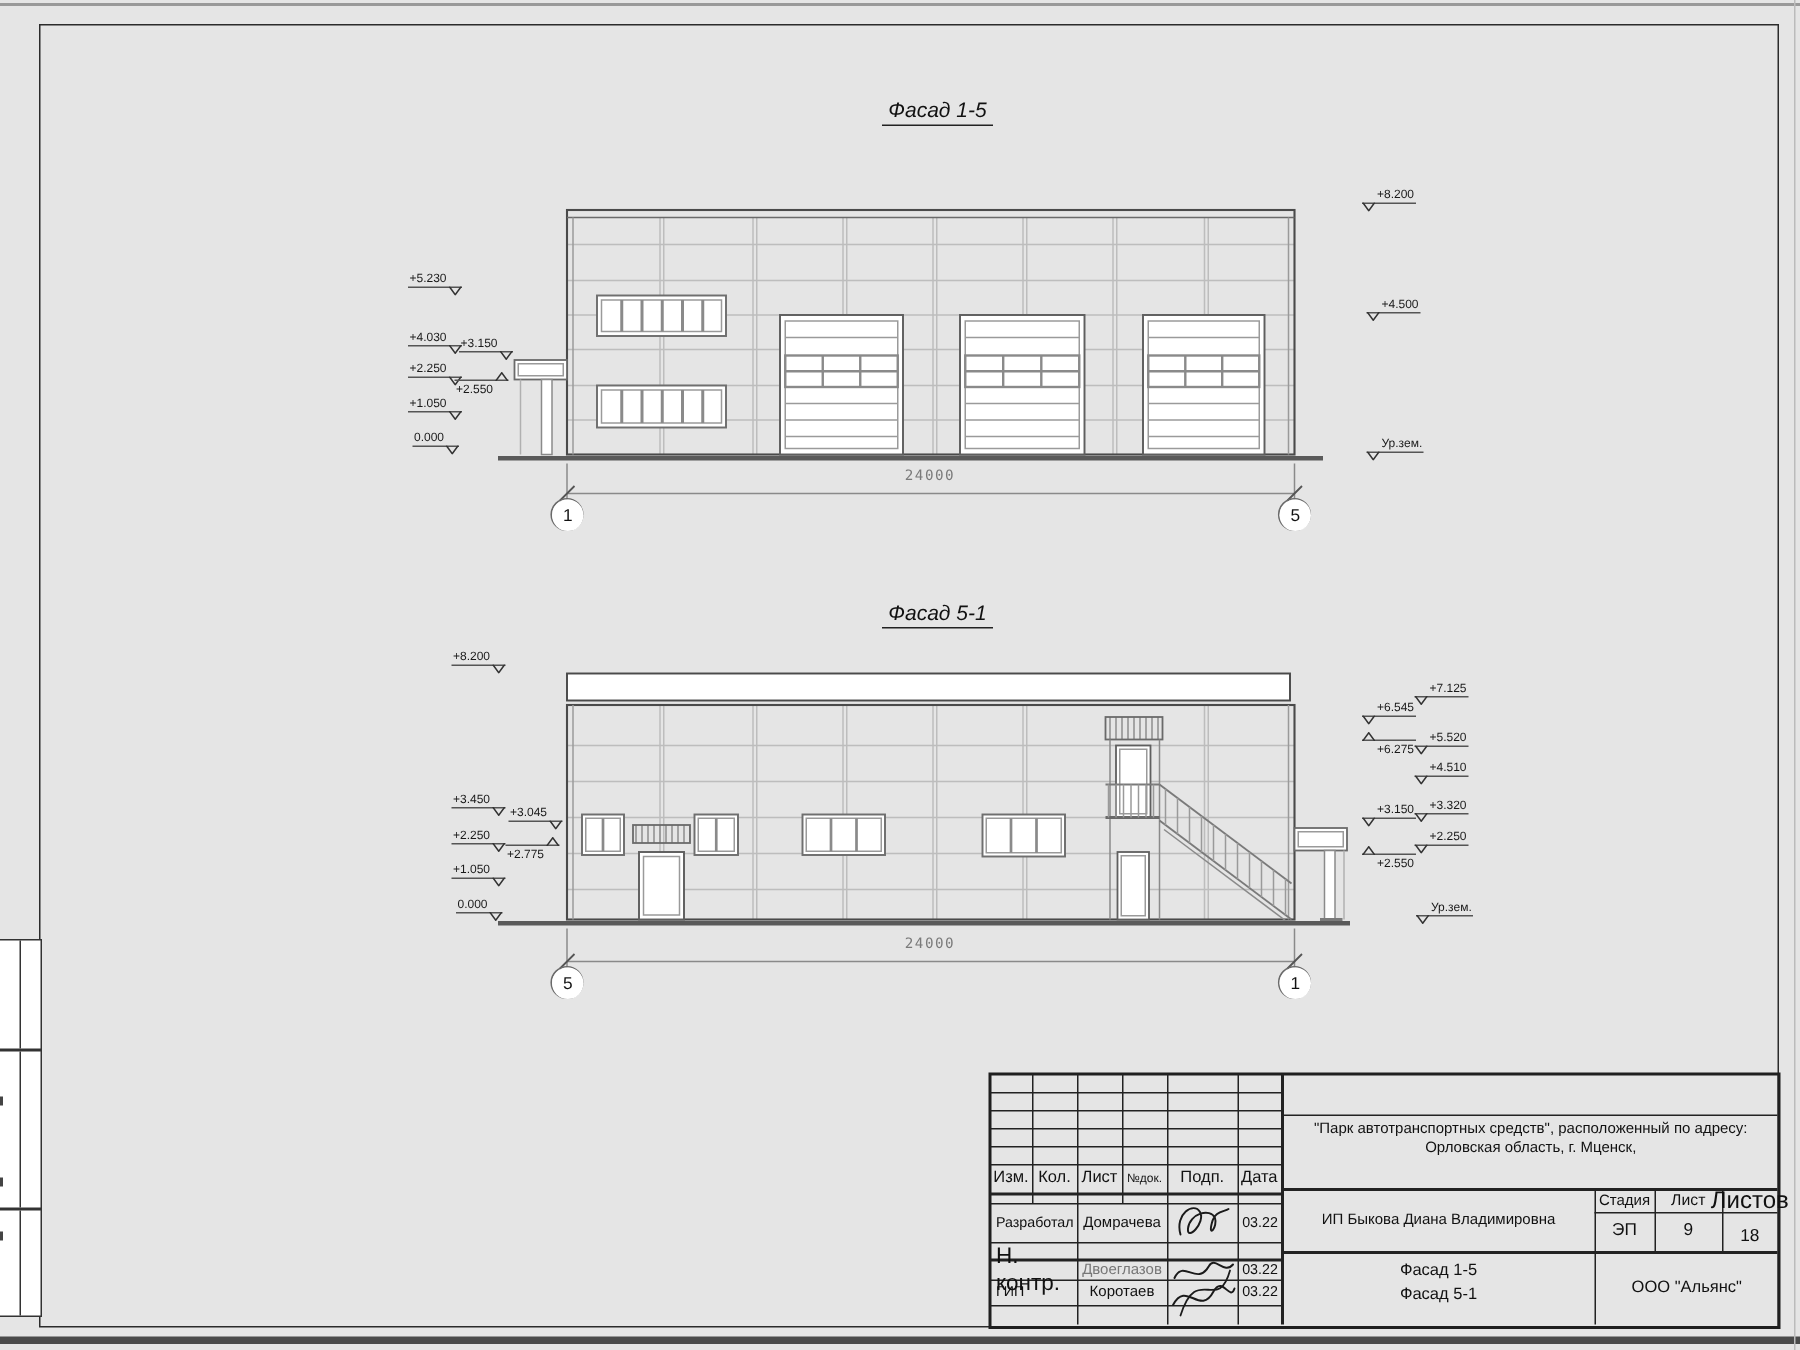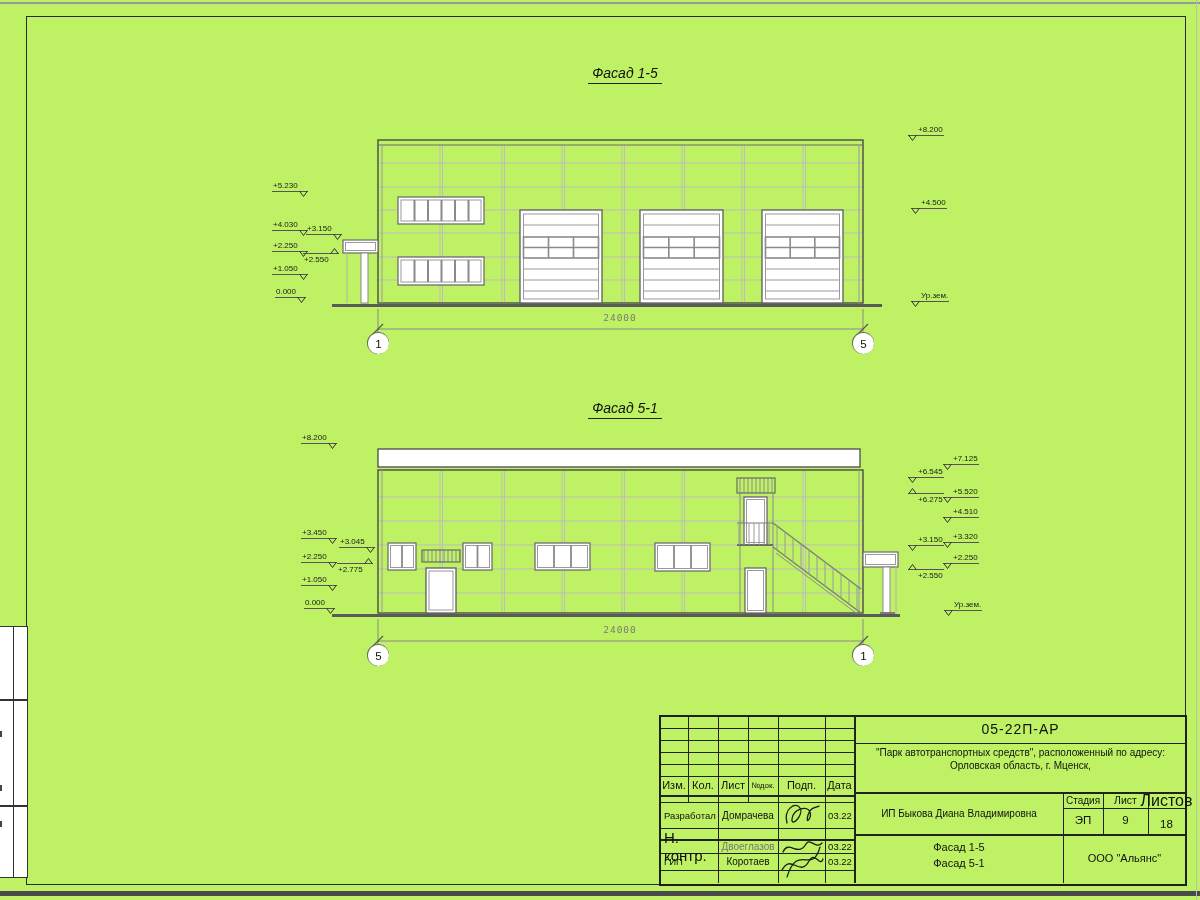--- a/index.html
+++ b/index.html
@@ -1,16 +1,16 @@
 <!DOCTYPE html>
 <html><head>
 <meta charset="utf-8">
 <style>
   html,body{margin:0;padding:0;background:#fff;}
-  .page{position:relative;width:1200px;height:900px;background:#bef264;overflow:hidden;
+  .page{position:relative;width:1200px;height:900px;background:#e5e5e5;overflow:hidden;
         font-family:"Liberation Sans",sans-serif;color:#111;}
   .abs{position:absolute;}
   .frame{position:absolute;left:26px;top:16px;width:1158px;height:867px;border:1.5px solid #2b2b2b;}
   .edge{position:absolute;background:#999;}
   .ftitle{position:absolute;width:170px;text-align:center;font-size:14px;font-style:italic;color:#111;}
   .ftitle span{border-bottom:1.2px solid #222;padding:0 4px 2px;}
   .dim{position:absolute;width:70px;text-align:center;font-family:"DejaVu Sans Mono",monospace;
        font-size:9.5px;color:#7a7a7a;letter-spacing:1px;}
   .axis{position:absolute;width:21px;height:21px;border:1.2px solid #555;border-radius:50%;
         display:flex;align-items:center;justify-content:center;font-size:11.5px;background:#fff;color:#111;}
@@ -359,21 +359,20 @@
 
   <svg class="abs" style="left:781px;top:799px;" width="42" height="32">
     <path d="M6,24 C2,10 15,2 19,9 C23,16 10,29 11,20 C12,10 26,6 29,13 C31,19 24,27 27,16 C29,8 35,9 38,7" fill="none" stroke="#1a1a1a" stroke-width="1.3" stroke-linecap="round"></path>
   </svg>
   <svg class="abs" style="left:779px;top:836px;" width="46" height="45">
     <path d="M4,16 C10,3 19,22 27,8 C31,1 37,14 43,7" fill="none" stroke="#1a1a1a" stroke-width="1.3" stroke-linecap="round"></path>
     <path d="M3,34 C12,17 21,42 30,25 C36,14 41,32 44,23" fill="none" stroke="#1a1a1a" stroke-width="1.3" stroke-linecap="round"></path>
     <path d="M8,41 C19,6 33,40 41,11" fill="none" stroke="#1a1a1a" stroke-width="1.2" stroke-linecap="round"></path>
   </svg>
 
-  <div class="cell" style="left:856px;top:716px;width:329px;height:26px;font-size:14px;letter-spacing:1px;">05-22П-АР</div>
   <div class="cell" style="left:858px;top:746px;width:325px;height:14px;font-size:10px;">"Парк автотранспортных средств",  расположенный по адресу:</div>
   <div class="cell" style="left:858px;top:759px;width:325px;height:14px;font-size:10px;">Орловская область, г. Мценск,</div>
   <div class="cell" style="left:856px;top:794px;width:206px;height:40px;font-size:10px;">ИП Быкова Диана Владимировна</div>
   <div class="cell" style="left:1063px;top:793px;width:40px;height:15px;font-size:10px;">Стадия</div>
   <div class="cell" style="left:1103px;top:793px;width:45px;height:15px;font-size:10.5px;">Лист</div>
   <div class="cell" style="left:1148px;top:793px;width:37px;height:15px;font-size:16px;text-align:center;">Листов</div>
   <div class="cell" style="left:1063px;top:808px;width:40px;height:26px;font-size:11.5px;">ЭП</div>
   <div class="cell" style="left:1103px;top:808px;width:45px;height:26px;font-size:11.5px;">9</div>
   <div class="cell" style="left:1148px;top:808px;width:37px;height:34px;font-size:11.5px;">18</div>
   <div class="cell" style="left:856px;top:840px;width:206px;height:16px;font-size:11px;">Фасад 1-5</div>

